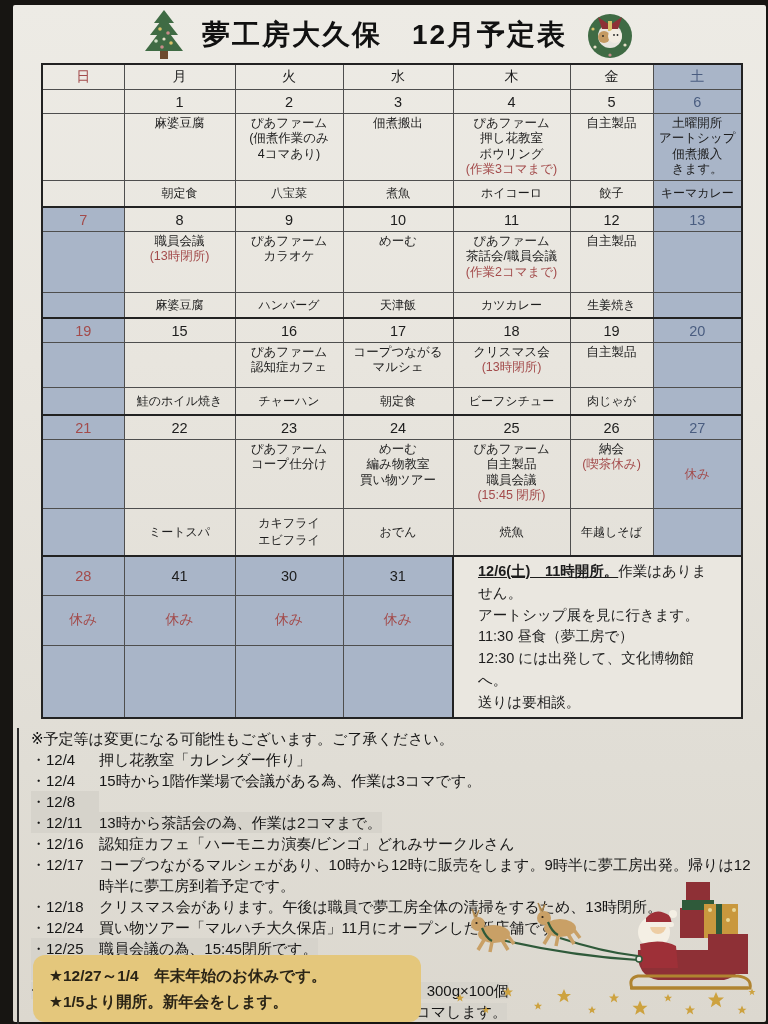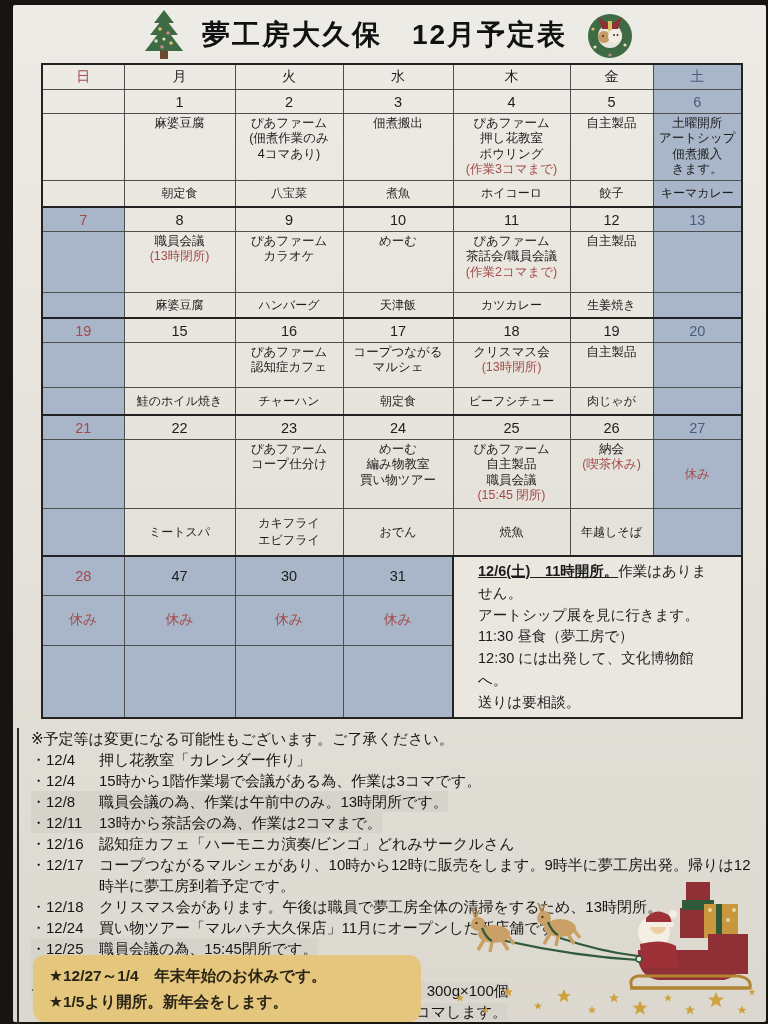--- a/index.html
+++ b/index.html
@@ -241,21 +241,21 @@
       <td>カキフライ
 エビフライ</td>
       <td>おでん</td>
       <td>焼魚</td>
       <td>年越しそば</td>
       <td class="blue"></td>
     </tr>
 
     <tr class="rdate">
       <td class="sun blue">28</td>
-      <td class="blue">47</td>
+      <td class="blue">41</td>
       <td class="blue">30</td>
       <td class="blue">31</td>
       <td class="side" colspan="3" rowspan="3">
         <div><span class="ul b">12/6(土)　11時開所。</span><span>作業はありません。</span></div>
         <div>アートシップ展を見に行きます。</div>
         <div>11:30 昼食（夢工房で）</div>
         <div>12:30 には出発して、文化博物館へ。</div>
         <div>送りは要相談。</div>
       </td>
     </tr>
@@ -280,21 +280,20 @@
       <div class="note">
           <span class="nl">・12/4</span>
           <span class="nt">押し花教室「カレンダー作り」</span>
         </div>
       <div class="note">
           <span class="nl">・12/4</span>
           <span class="nt">15時から1階作業場で会議がある為、作業は3コマです。</span>
         </div>
       <div class="note hl">
           <span class="nl">・12/8</span>
-          <span class="nt">職員会議の為、作業は午前中のみ。13時閉所です。</span>
         </div>
       <div class="note hl">
           <span class="nl">・12/11</span>
           <span class="nt">13時から茶話会の為、作業は2コマまで。</span>
         </div>
       <div class="note">
           <span class="nl">・12/16</span>
           <span class="nt">認知症カフェ「ハーモニカ演奏/ビンゴ」どれみサークルさん</span>
         </div>
       <div class="note">

